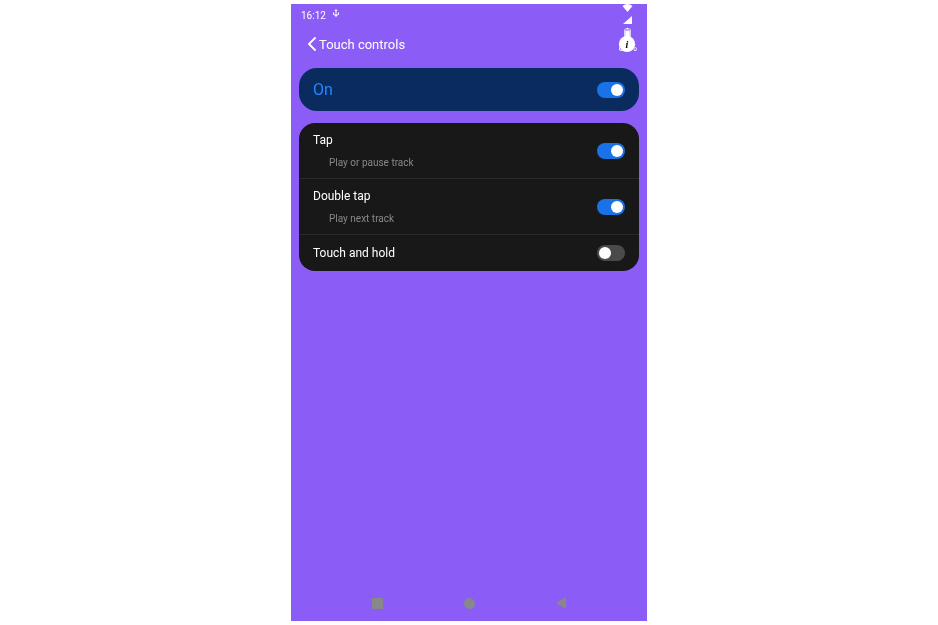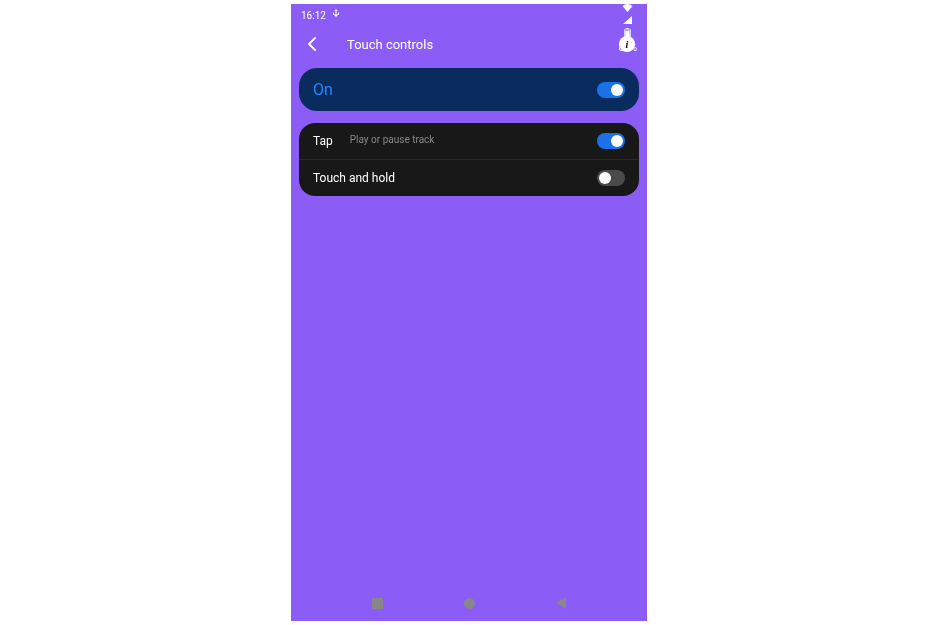--- a/index.html
+++ b/index.html
@@ -44,21 +44,21 @@
       flex-direction: column;
     }
     .status-icon {
       font-size: 9px;
     }
     .app-header {
       height: 36px;
       display: flex;
       align-items: center;
       padding: 0 12px;
-      gap: 28px;
+      gap: 0;
     }
     .back-btn {
       color: #ffffff;
       width: 16px;
       height: 16px;
       display: flex;
       align-items: center;
       justify-content: center;
     }
     .header-title {
@@ -108,21 +108,22 @@
       display: flex;
       justify-content: space-between;
       align-items: center;
       border-bottom: 1px solid #2a2a2a;
     }
     .setting-row:last-child {
       border-bottom: none;
     }
     .setting-text {
       display: flex;
-      gap: 1px;
+      flex-direction: column;
+      gap: 10px;
     }
     .setting-title {
       color: #ffffff;
       font-size: 12px;
       font-weight: 400;
     }
     .setting-desc {
       color: #888888;
       font-size: 10px;
       padding-left: 16px;
@@ -253,20 +254,29 @@
       <div class="setting-row">
         <div class="setting-text">
           <span class="setting-title">Tap</span>
           <span class="setting-desc">Play or pause track</span>
         </div>
         <div class="toggle on">
           <div class="toggle-knob"></div>
         </div>
       </div>
 
+      <div class="setting-row">
+        <div class="setting-text">
+          <span class="setting-title">Double tap</span>
+          <span class="setting-desc">Play next track</span>
+        </div>
+        <div class="toggle on">
+          <div class="toggle-knob"></div>
+        </div>
+      </div>
 
 
       <div class="setting-row">
         <div class="setting-text">
           <span class="setting-title">Touch and hold</span>
         </div>
         <div class="toggle off">
           <div class="toggle-knob"></div>
         </div>
       </div>

